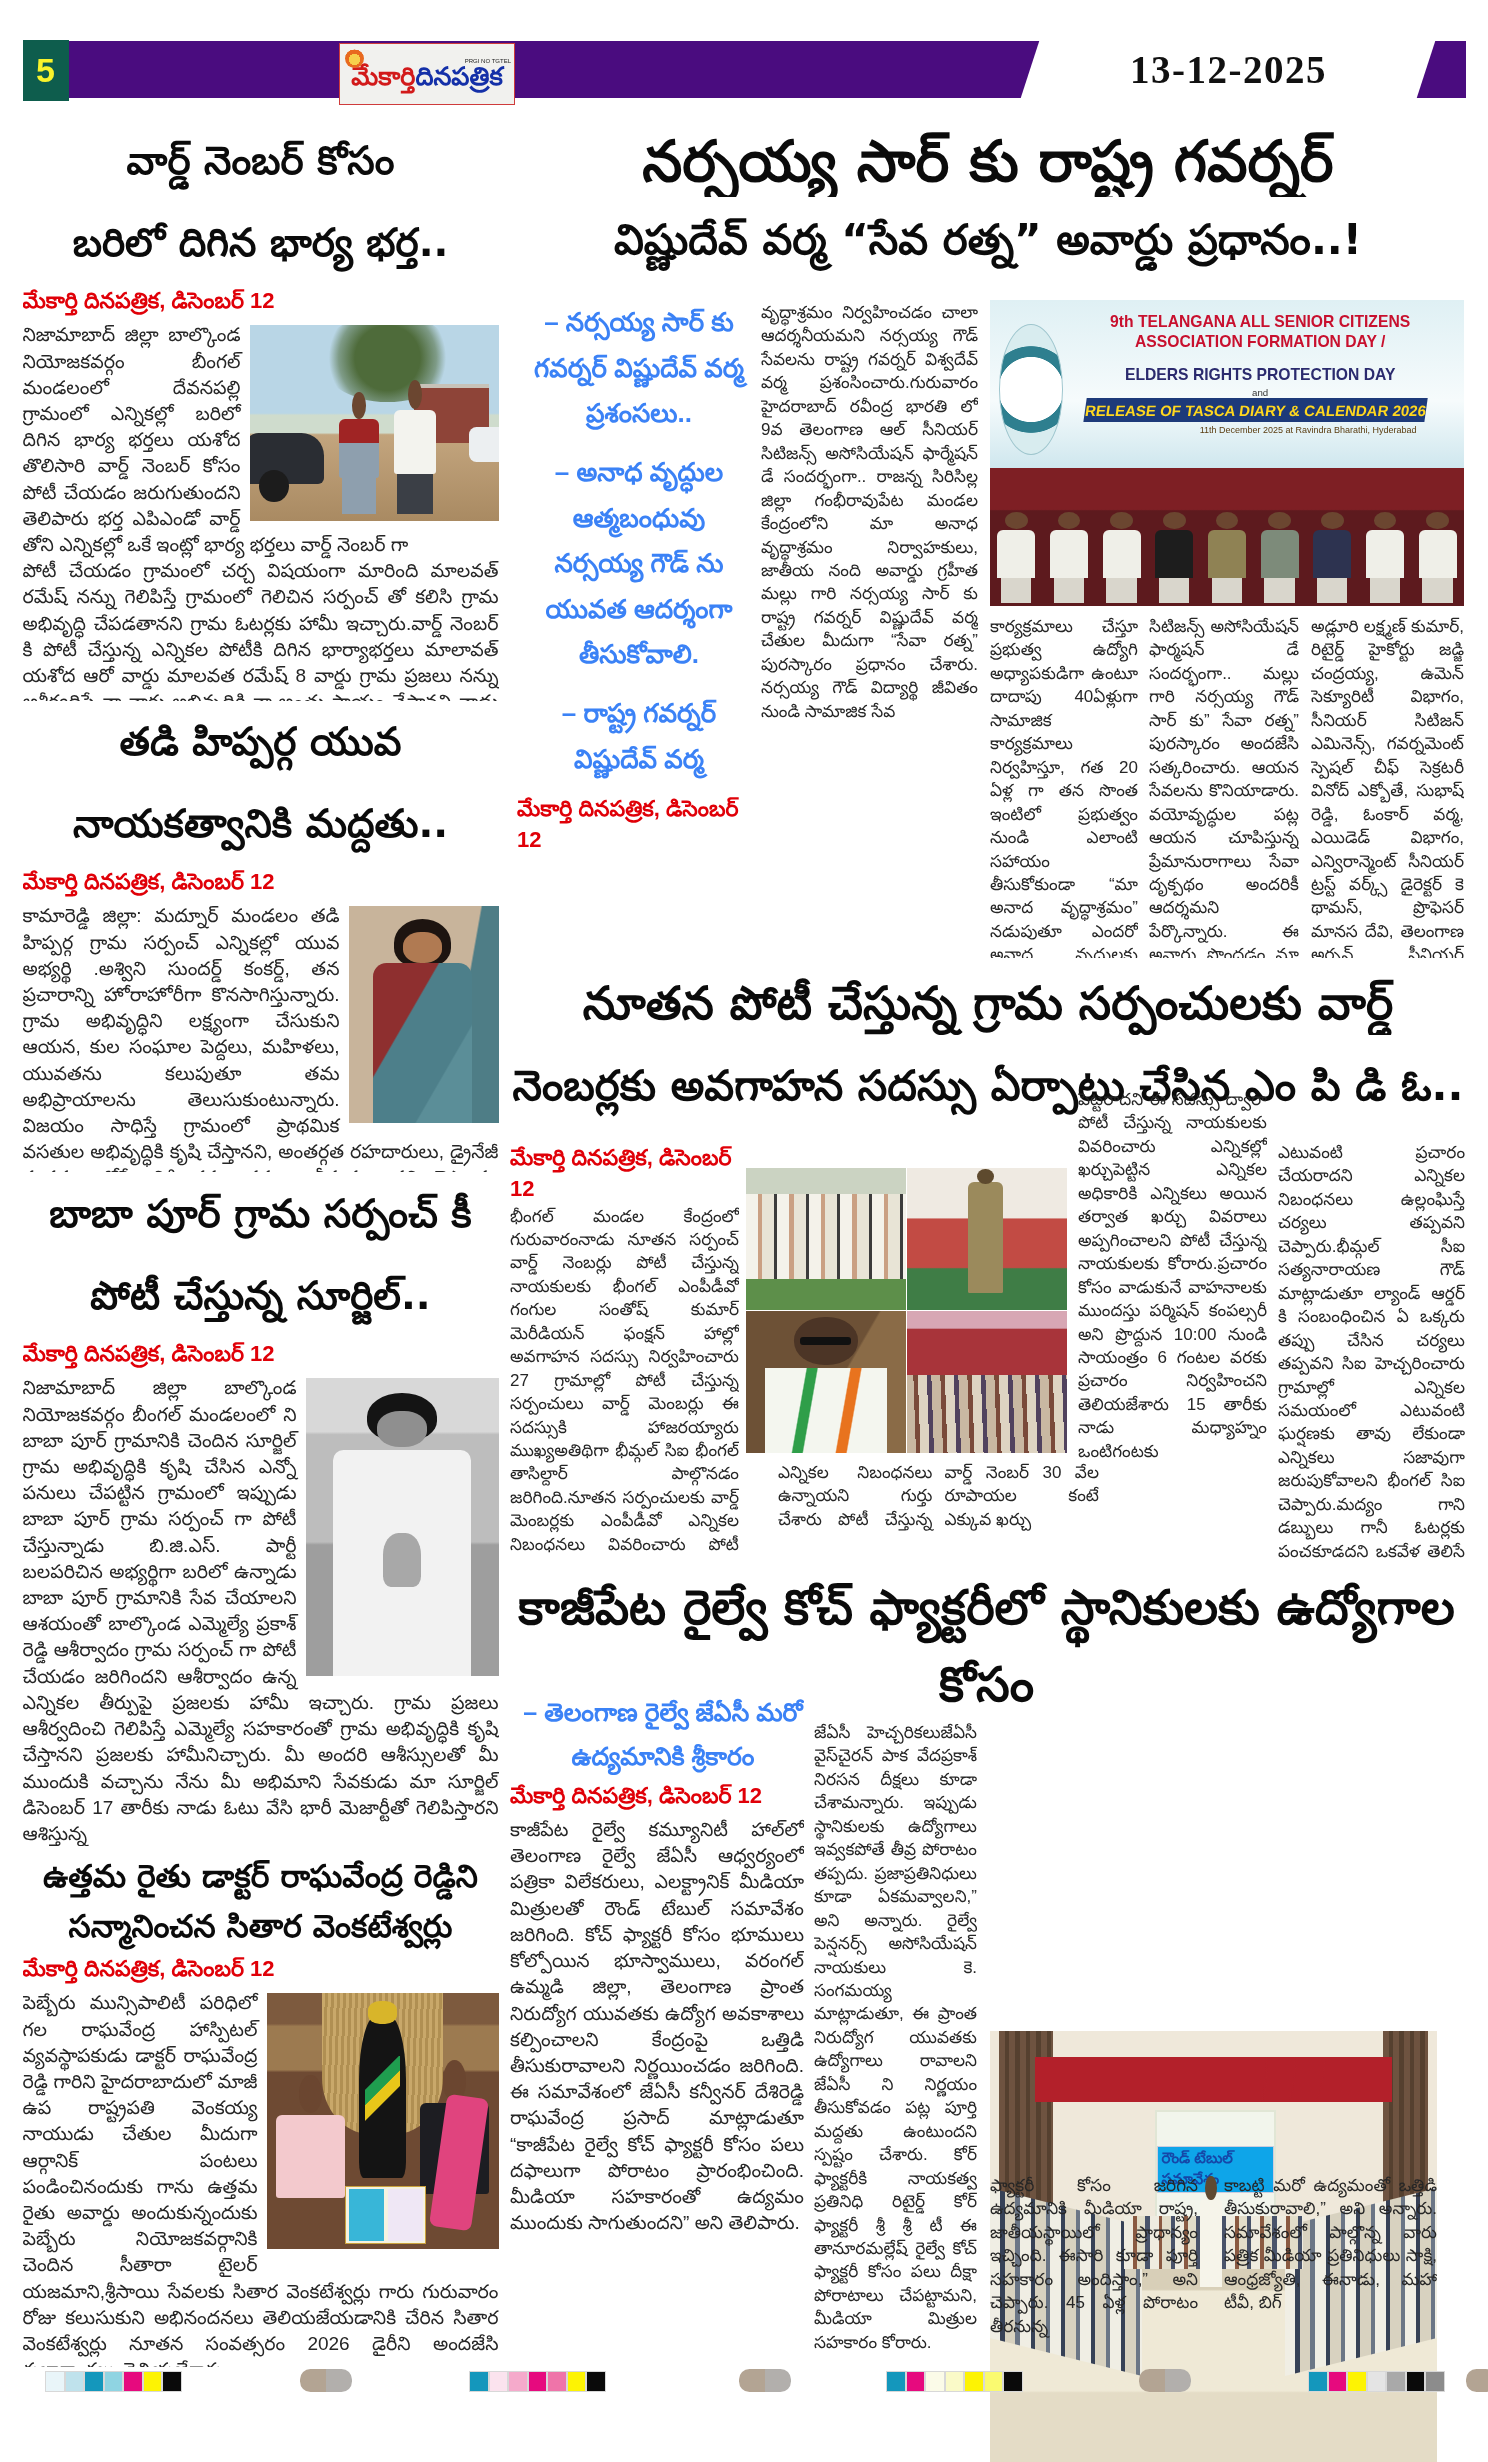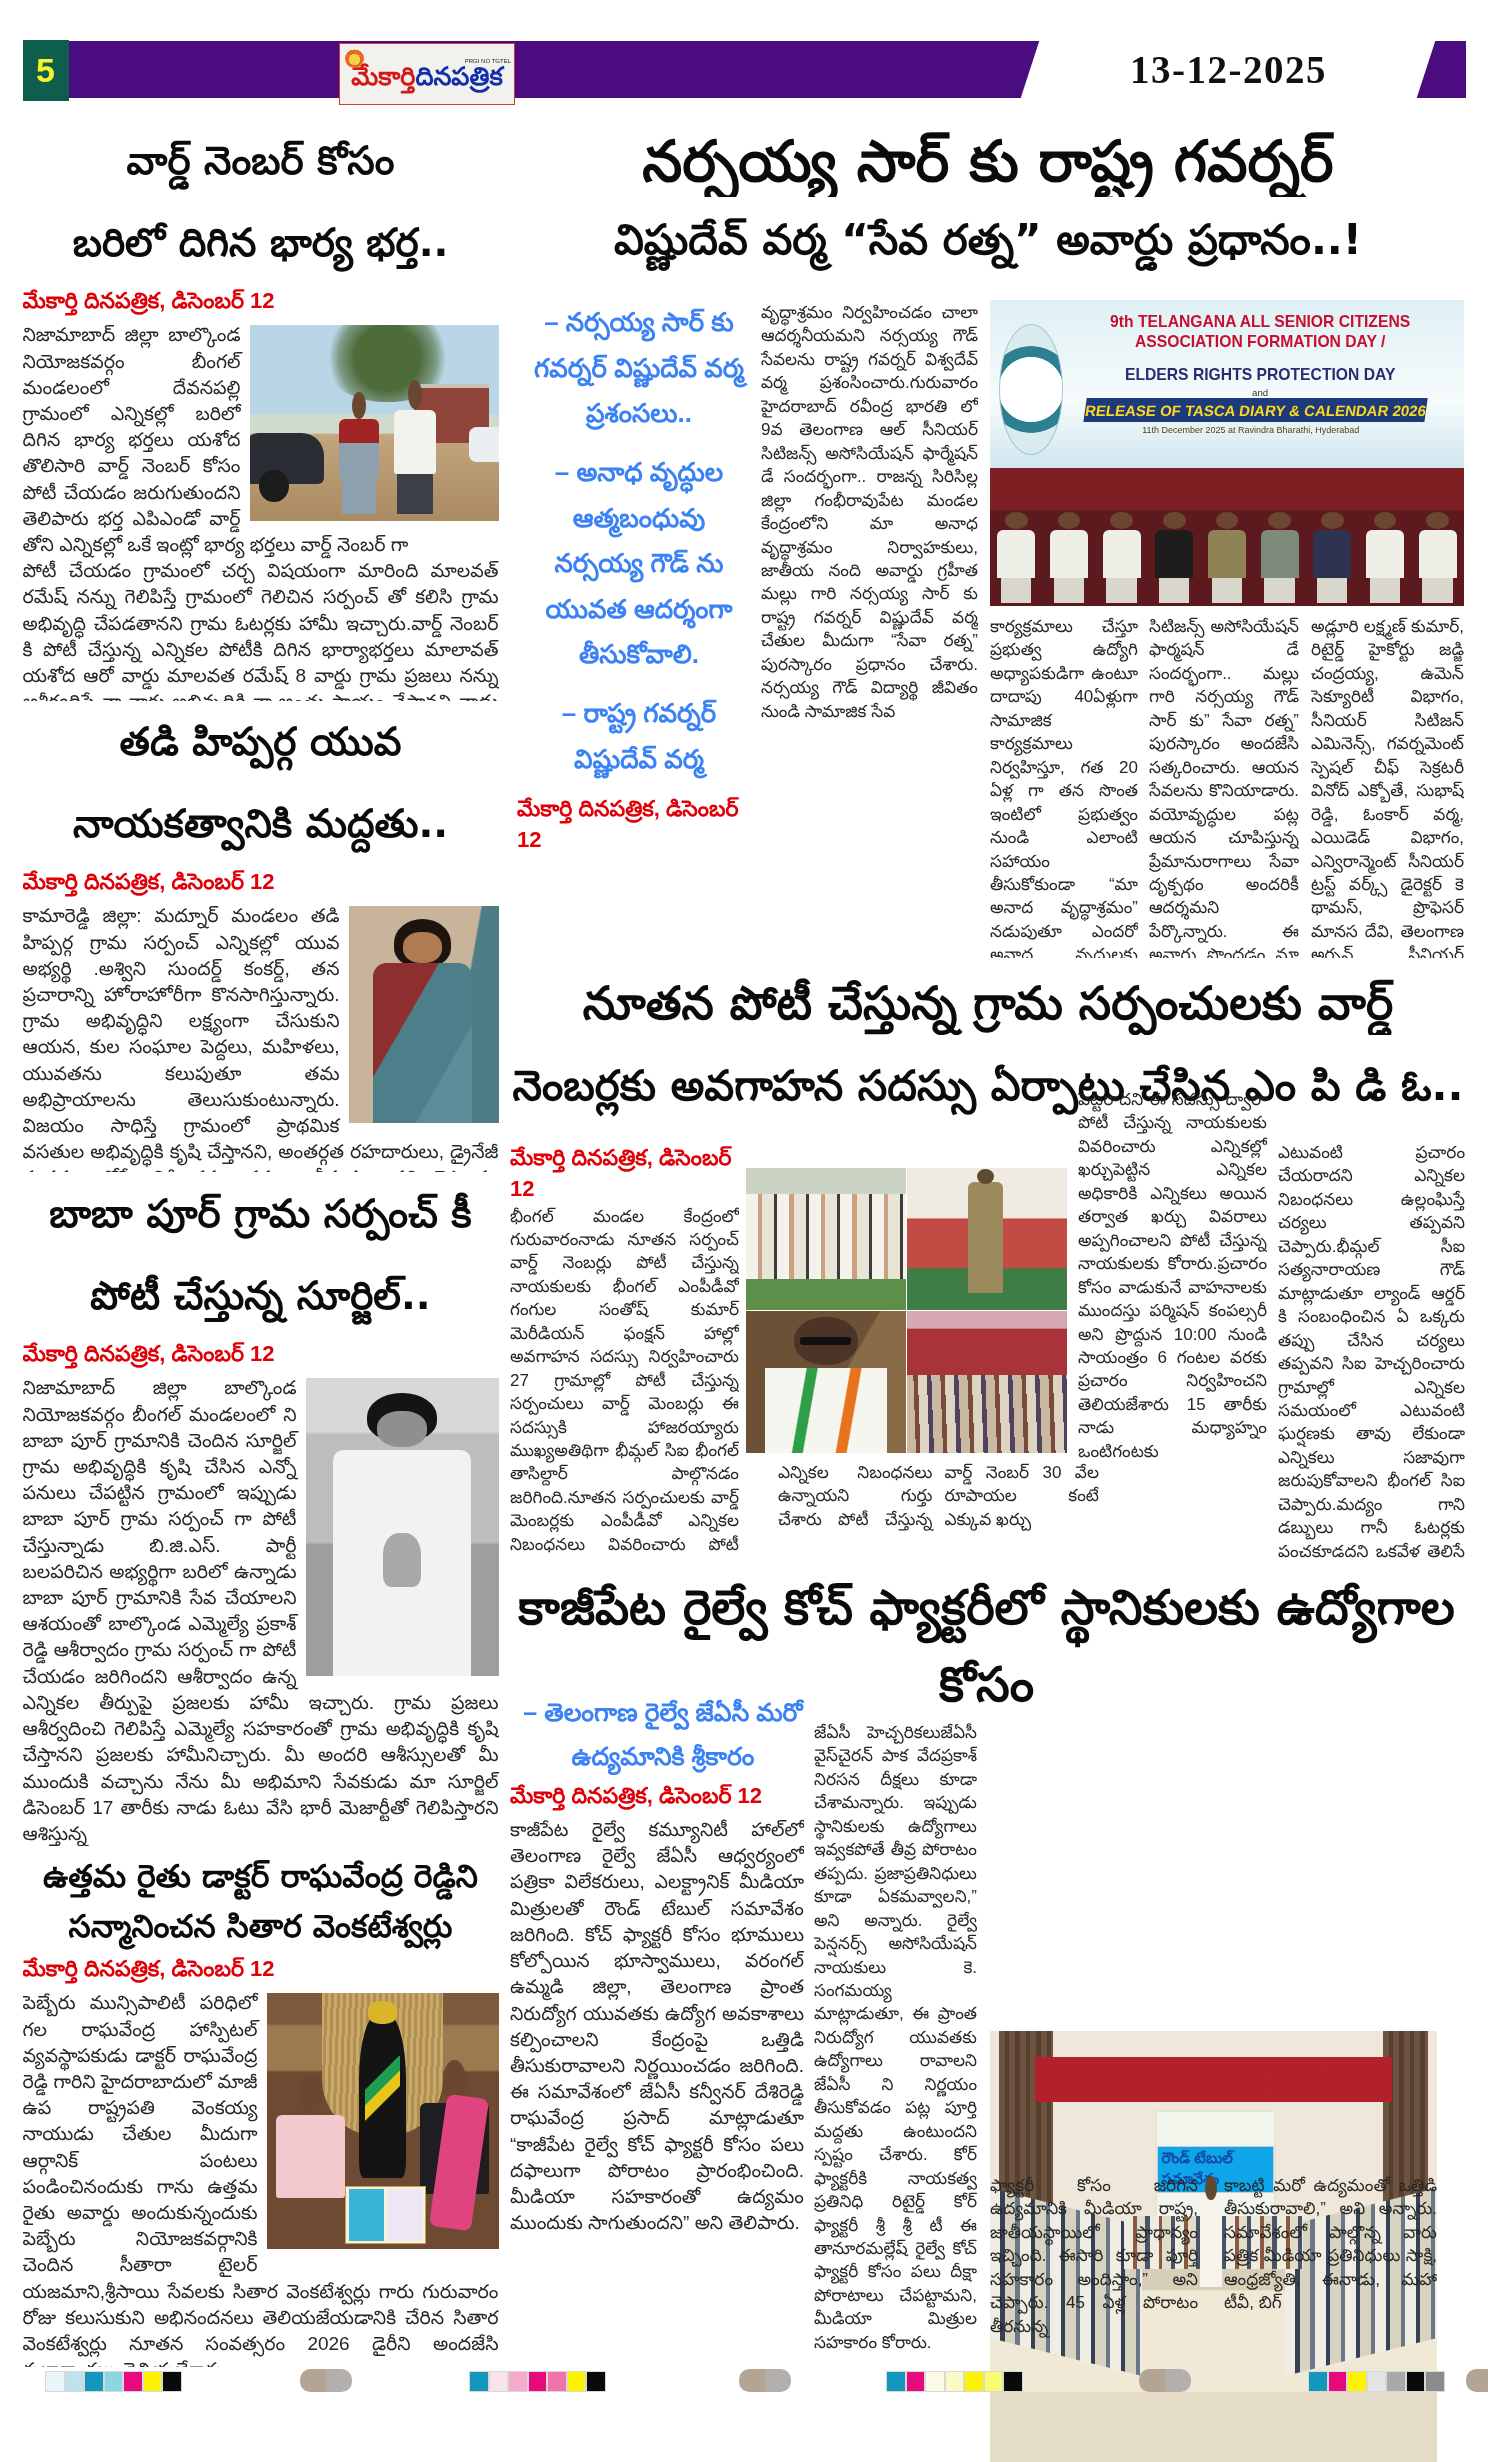--- a/index.html
+++ b/index.html
@@ -118,21 +118,21 @@
   .phD-book span{flex:1;margin:2.2px;}
   
   .award-banner{position:absolute;inset:0 0 45% 0;background:linear-gradient(#dff0f4,#f6fbfc 60%,#cfe7ee);}
   .award-logo{position:absolute;left:2%;top:8%;width:13%;height:42%;border-radius:50%;
         background:radial-gradient(circle,#ffffff 0 45%,#2e7f8f 46% 60%,#d8ecef 61%);border:1.5px solid #9fc6ce;}
   .award-l1{position:absolute;left:17%;top:4%;width:80%;color:#c8102e;font-weight:bold;font-size:15.7px;text-align:center;line-height:1.25;}
   .award-l2{position:absolute;left:17%;top:21.5%;width:80%;color:#2b2b6e;font-weight:bold;font-size:15.7px;text-align:center;}
   .award-and{position:absolute;left:17%;top:28.5%;width:80%;color:#333;font-size:9.7px;text-align:center;}
   .award-ribbon{position:absolute;left:20%;top:32%;width:72%;height:8%;background:#1d3a7a;transform:skewX(-8deg);
         display:flex;align-items:center;justify-content:center;color:#ffd71e;font-weight:bold;font-size:15px;}
-  .award-l4{position:absolute;left:20%;top:41%;width:70%;color:#5a3c10;font-size:9px;text-align:center;}
+  .award-l4{position:absolute;left:20%;top:41%;width:70%;color:#5a3c10;font-size:9px;text-align:right;}
   .award-stage{position:absolute;inset:55% 0 0 0;background:linear-gradient(#7e1f24 0 30%,#5d1a1e 31%);}
   .award-row{position:absolute;left:0;bottom:0;width:100%;height:72%;display:flex;justify-content:space-around;align-items:flex-end;}
   .aw-man{width:8%;height:95%;}
   .aw-man .head{width:60%;height:18%;background:#6b4630;border-radius:50%;margin:0 auto;}
   .aw-man .torso{width:100%;height:52%;background:#efefe8;border-radius:6px 6px 0 0;margin-top:2%;}
   .aw-man .legs{width:80%;height:26%;background:#d9d6cc;margin:0 auto;}
   .aw-navy .torso{background:#2d3350;}
   .aw-black .torso{background:#1d1d1d;}
   .aw-khaki .torso{background:#8f8254;}
   

